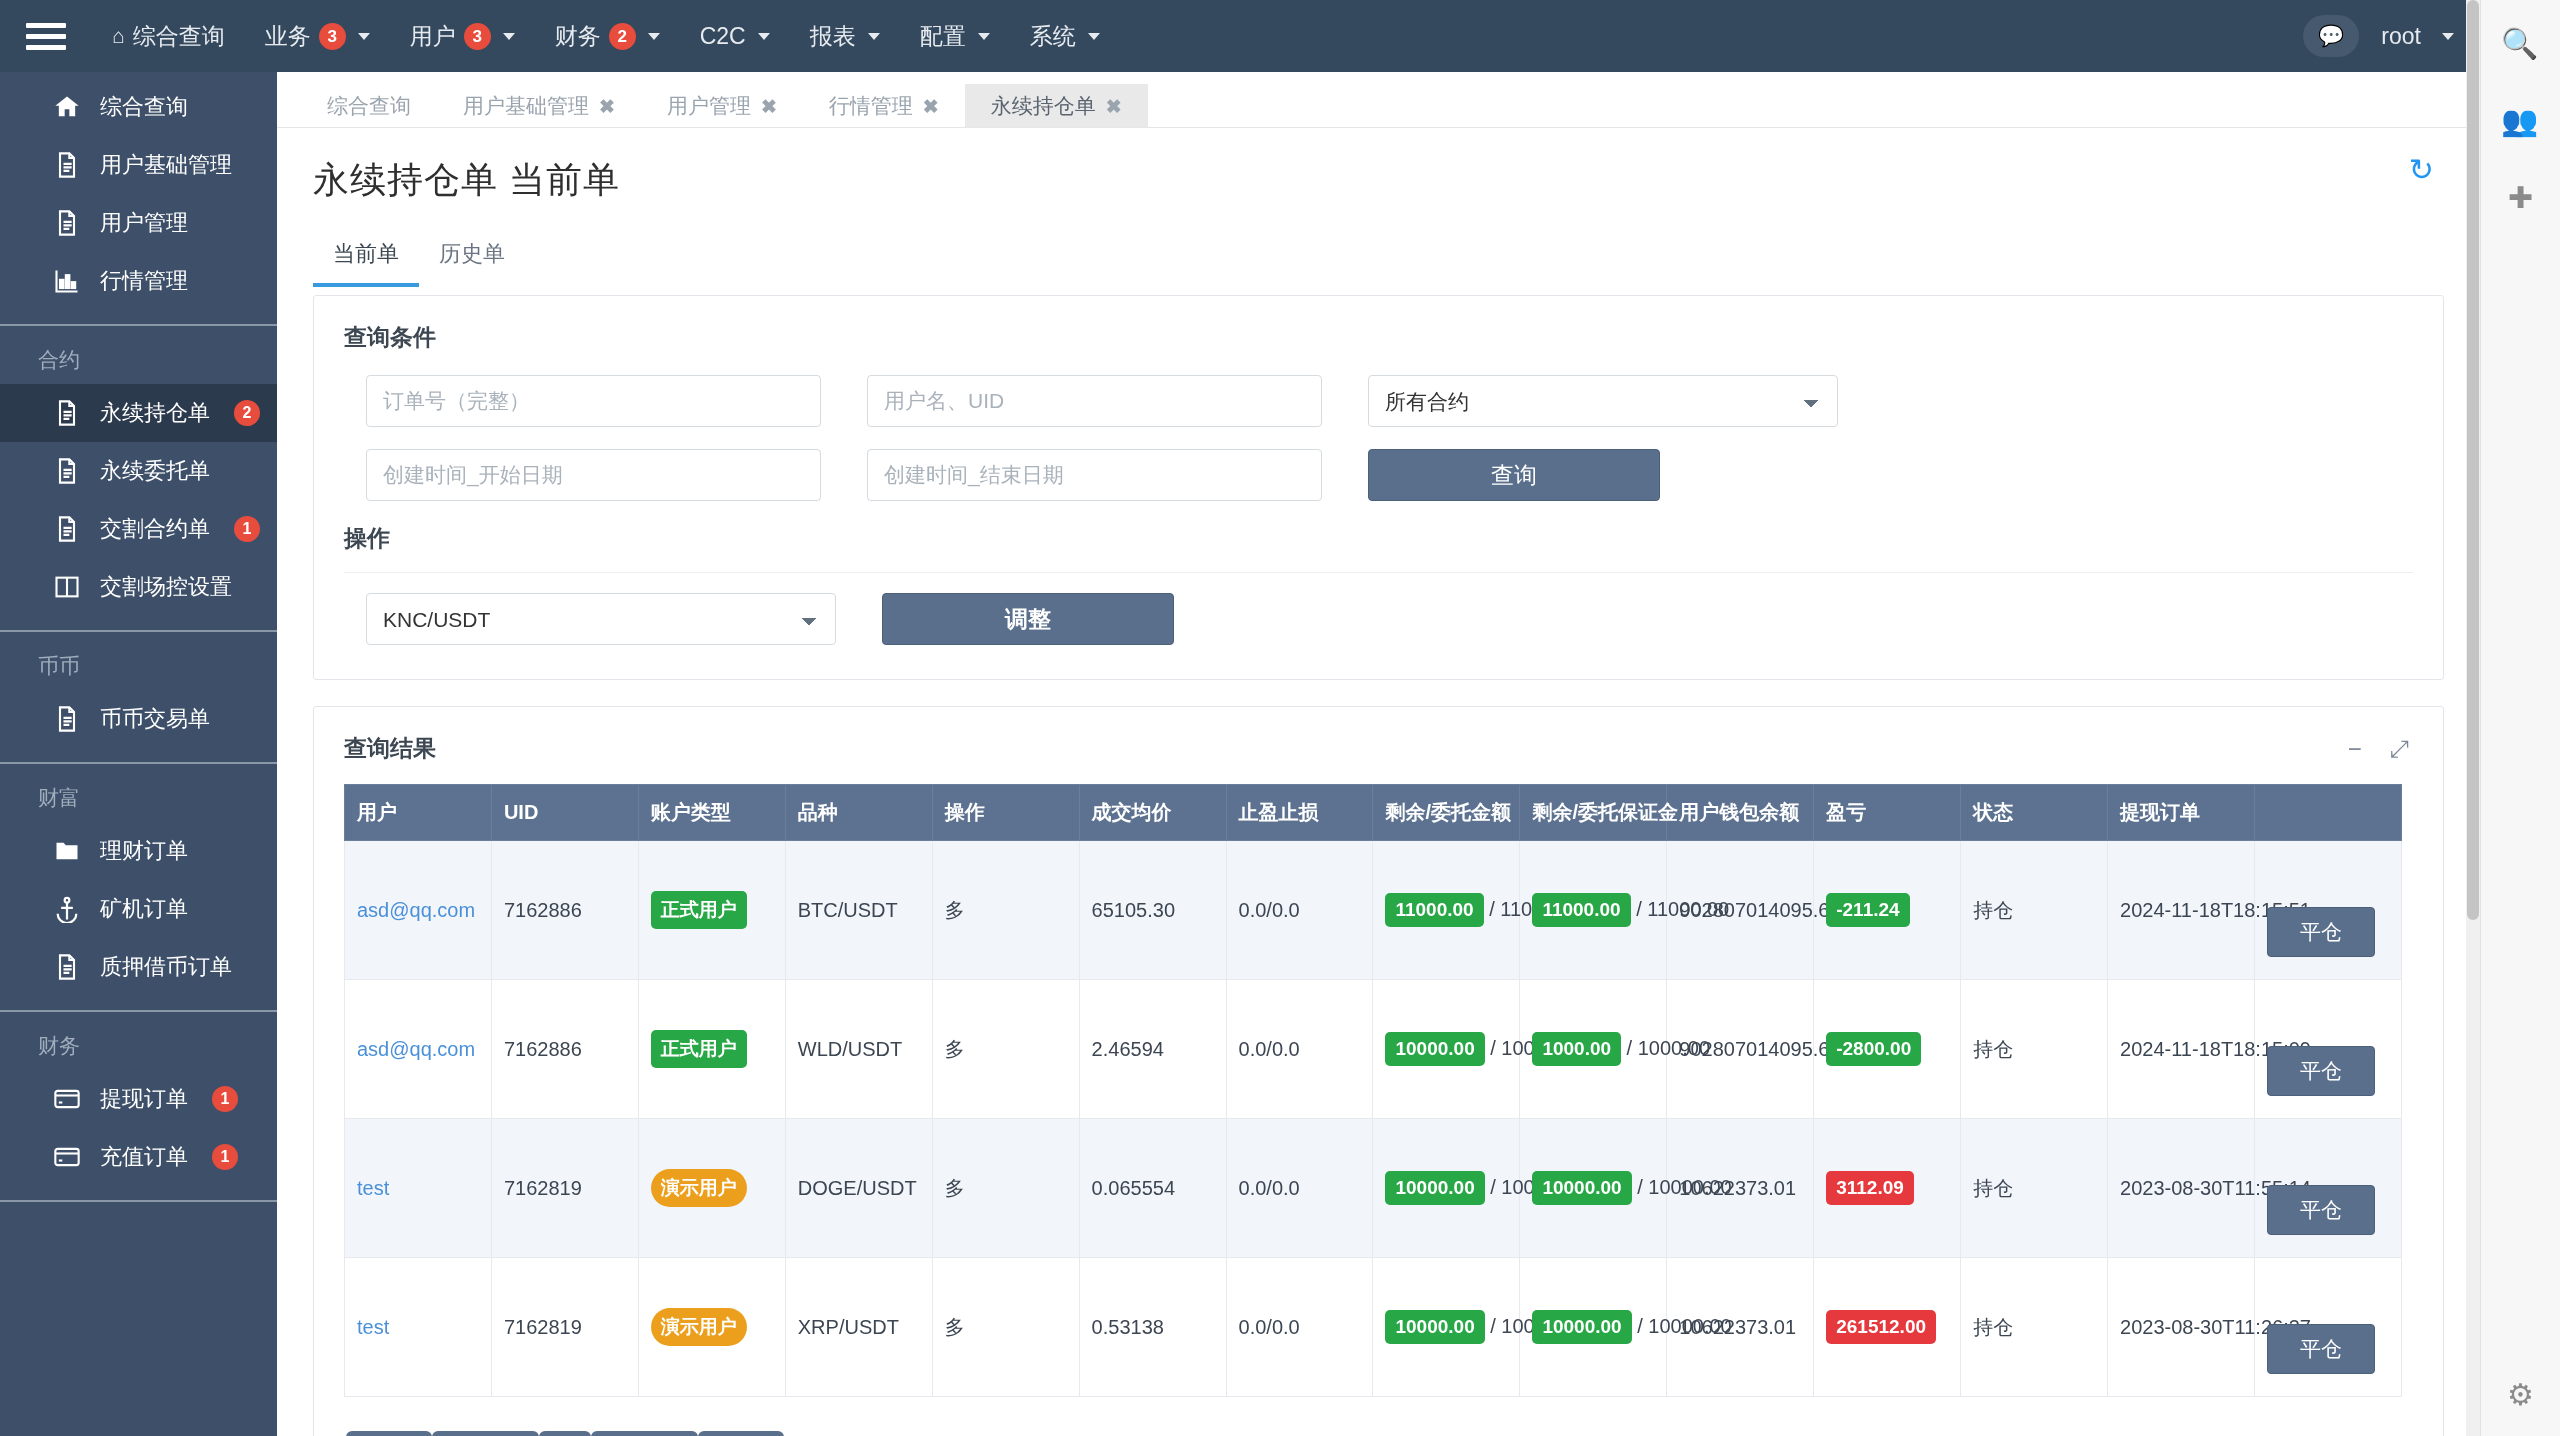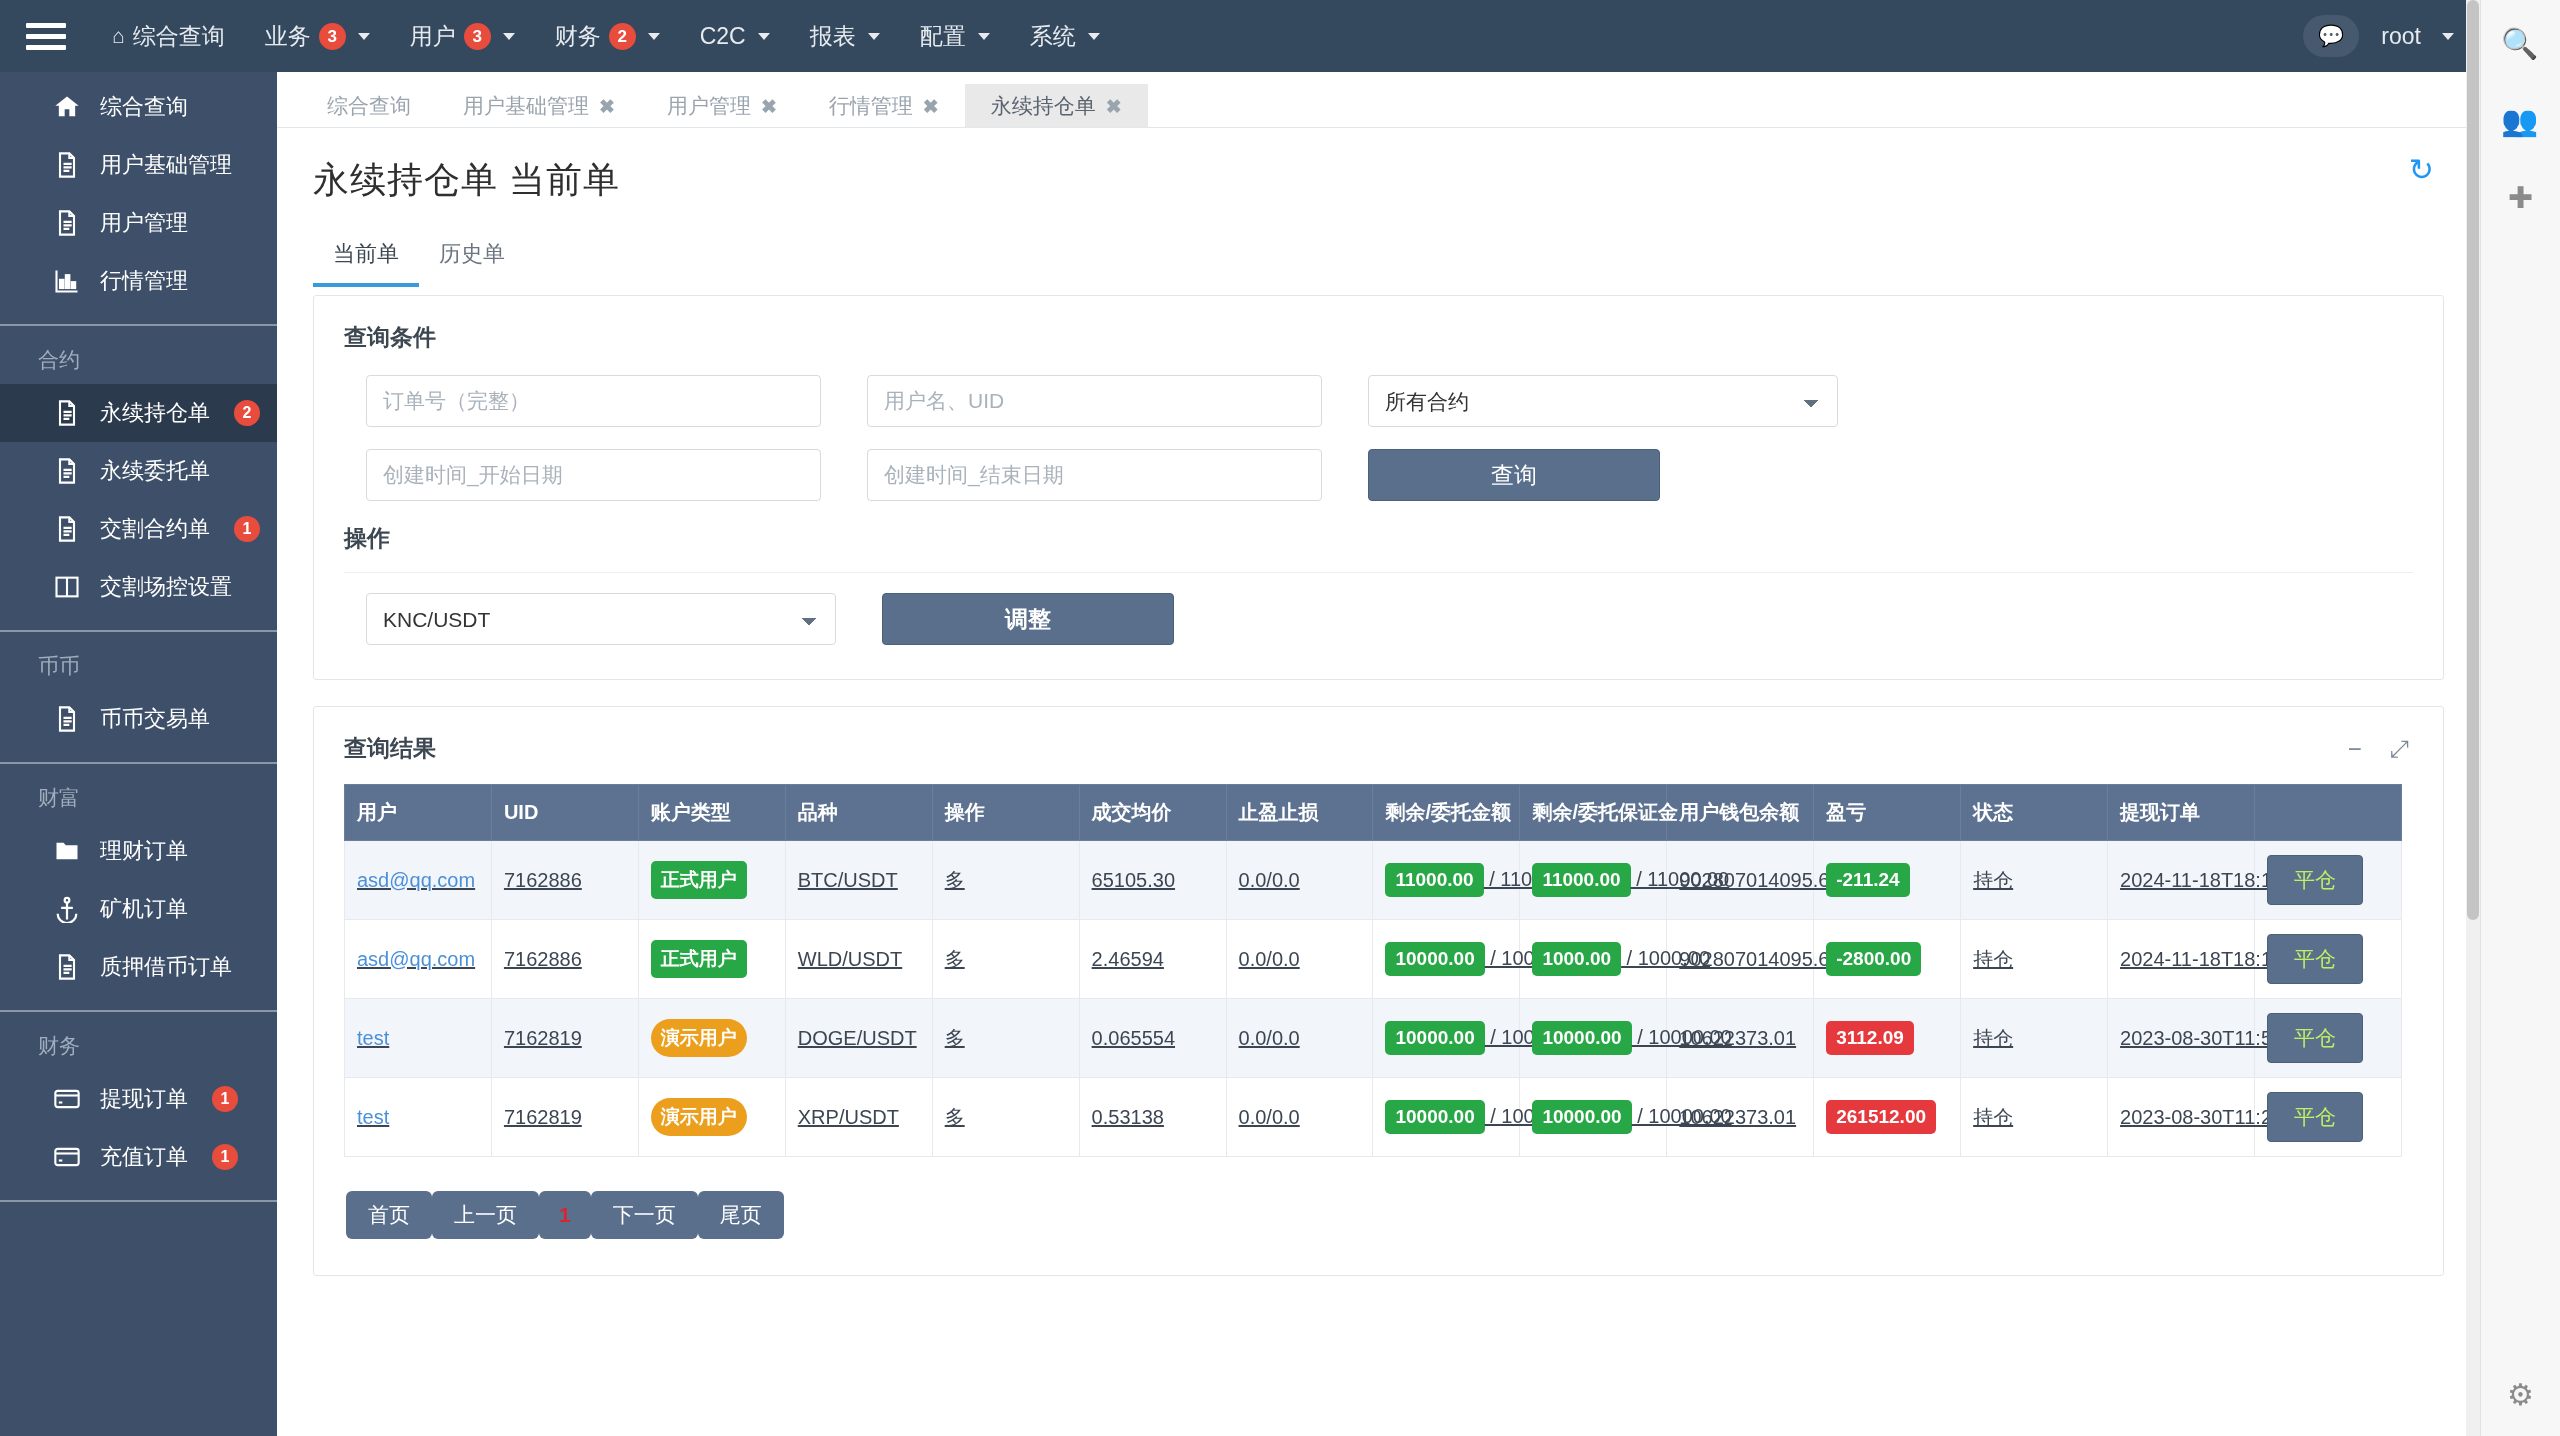--- a/index.html
+++ b/index.html
@@ -126,34 +126,35 @@
   }
   .results-head { font-size: 23px; font-weight:bold; color:#3d4752; margin-bottom: 20px;}
   .res-tools { position:absolute; right: 34px; top: 28px; display:flex; gap:28px; color:#7b8795; font-size:24px;}
   .res-tools span { cursor:pointer; }
   table { border-collapse: collapse; width: 2058px; table-layout: fixed; }
   th {
     background:#5d7290; color:#ffffff; font-size:20px; font-weight:bold;
     text-align:left; padding: 14px 12px; border:1px solid #6b7f9b; white-space:nowrap;
   }
   td {
-    font-size: 20px; color:#3c4652; padding: 14px 12px; border:1px solid #e6eaee;
-    background:#fff; white-space:nowrap; vertical-align: middle; text-decoration: underline;
+    font-size: 20px; color:#3c4652; padding: 22px 12px; border:1px solid #e6eaee;
+    background:#fff; white-space:nowrap; vertical-align: middle;
   }
   tr.odd td { background:#f2f5fa; }
   .lnk { color:#4a90d9; cursor:pointer; }
   .pill { display:inline-block; border-radius:5px; color:#fff; font-size:19px;
           font-weight:bold; padding: 6px 10px; }
   .pill-green { background:#27a745; }
   .pill-orange { background:#eb9f1c;border-radius:19px; }
   .pill-red { background:#e5393e; }
   .btn-close-pos {
-    width: 96px; height: 50px; background:#5a6f8c; color:#bef264; font-size:21px;
+    width: 108px; height: 50px; background:#5a6f8c; color:#ffffff; font-size:21px;
     border:1px solid #4d6079; border-radius:4px; cursor:pointer;
     font-family:"Liberation Sans", sans-serif;
+    margin-top:44px;
   }
   .pager { display:flex; margin-top: 34px; padding-left: 2px;}
   .pg {
     background:#5a6f8c; color:#fff; border:none; border-radius:6px;
     font-size: 21px; height: 48px; padding: 0 22px; cursor:pointer;
     font-family:"Liberation Sans", sans-serif;
   }
   .pg.num { color:#d7262c; font-weight:bold; padding: 0 20px;}
 
   

